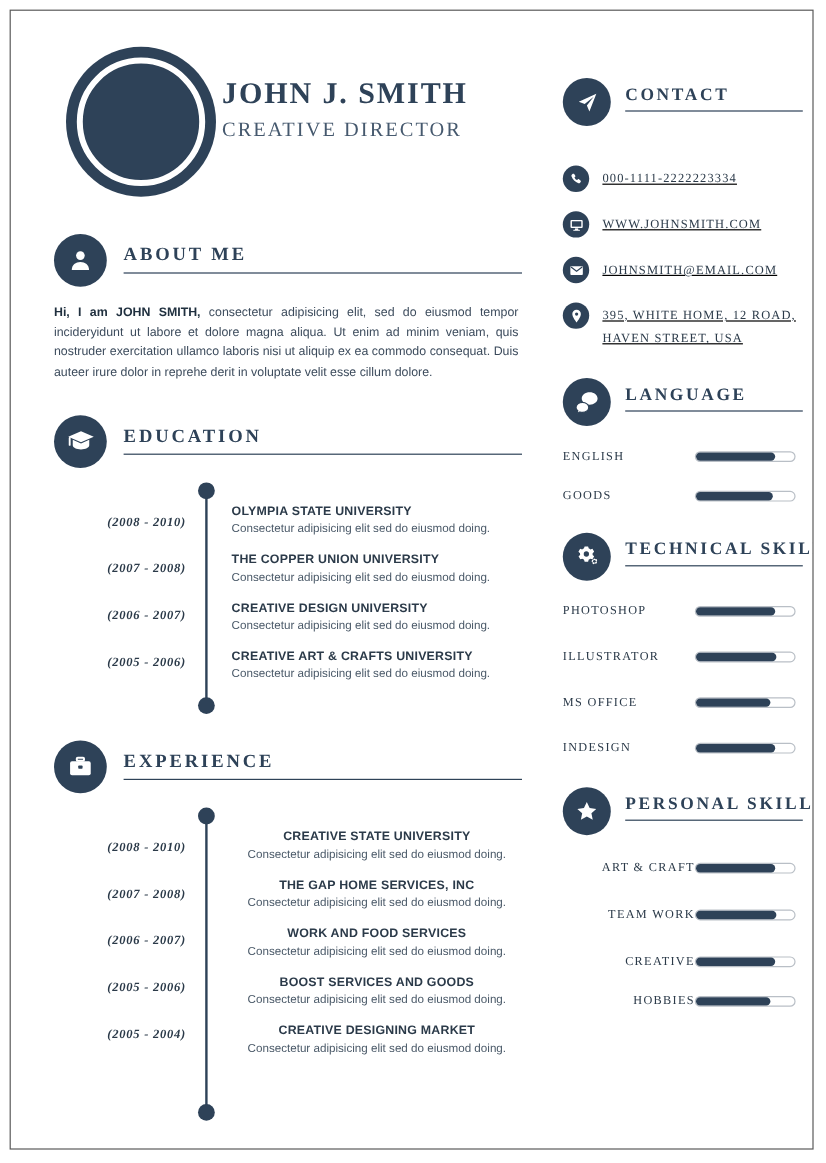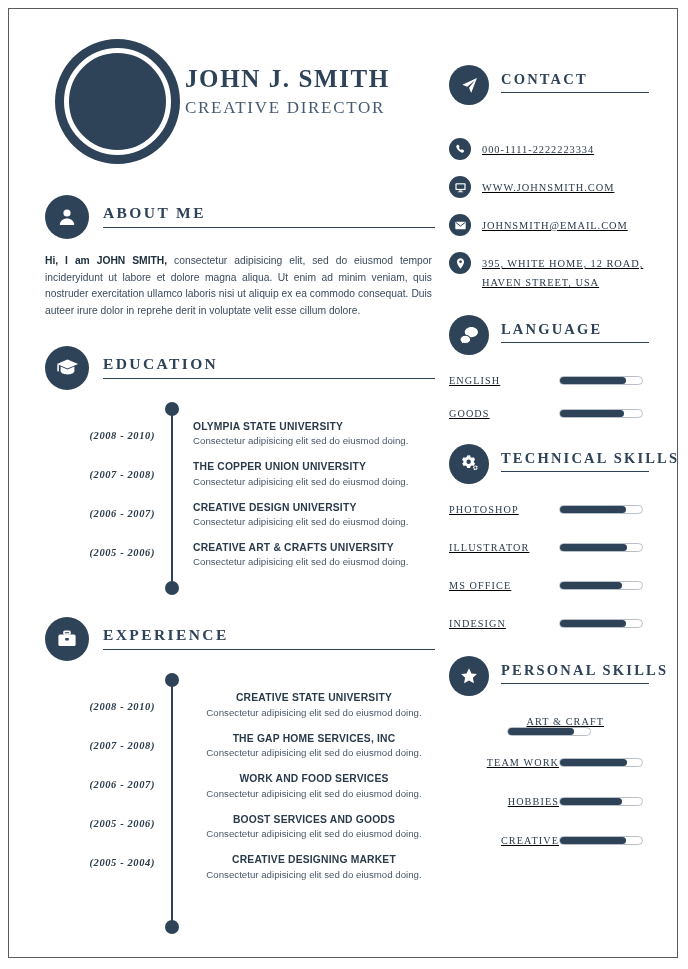--- a/index.html
+++ b/index.html
@@ -223,21 +223,21 @@
   .tl-item-desc {
     font-size: 9.7px;
     color: #4a5968;
     line-height: 1.45;
     margin-top: 1px;
   }
 
   
   .right-col {
     position: absolute;
-    left: 440px;
+    left: 460px;
     top: 56px;
     width: 200px;
   }
   .right-sec-block { position: relative; }
 
   .contact-list { margin-top: 28px; text-decoration: underline; }
   .contact-row {
     display: flex;
     align-items: flex-start;
     margin-bottom: 15px;
@@ -256,21 +256,20 @@
     line-height: 1.85;
     padding-top: 3px;
   }
 
   .skill-list { margin-top: 14px; }
   .skill-row {
     display: flex;
     align-items: center;
     margin-bottom: 17px;
     height: 16px;
-    text-decoration: underline;
   }
   .skill-label {
     font-family: "Liberation Serif", serif;
     font-size: 10.2px;
     letter-spacing: 1.1px;
     color: #2b3a49;
     width: 110px;
     flex: none;
     line-height: 1.15;
     max-height: 13px;
@@ -545,43 +544,43 @@
       <div class="sec-head right-sec">
         <div class="badge">
           <svg width="22" height="22" viewBox="0 0 24 24" fill="#ffffff">
             <path d="M12 3.6l2.6 5.6 6 .7-4.4 4 1.2 5.9-5.4-3-5.4 3 1.2-5.9-4.4-4 6-.7z"></path>
           </svg>
         </div>
         <div class="sec-title">PERSONAL SKILLS</div>
         <div class="sec-rule"></div>
       </div>
       <div class="skill-list" style="margin-top:16px;">
-        <div class="skill-row" style="margin-bottom:23px;flex-direction:column;">
+        <div class="skill-row" style="margin-bottom:23px;">
           <div class="skill-label">ART &amp; CRAFT</div>
           <div class="skill-bar">
             <div class="skill-fill" style="width: 80%;"></div>
           </div>
         </div>
         <div class="skill-row" style="margin-bottom:23px;">
           <div class="skill-label">TEAM WORK</div>
           <div class="skill-bar">
             <div class="skill-fill" style="width: 82%;"></div>
           </div>
         </div>
+        <div class="skill-row">
+          <div class="skill-label">CREATIVE</div>
+          <div class="skill-bar">
+            <div class="skill-fill" style="width: 80%;"></div>
+          </div>
+        </div>
         <div class="skill-row" style="margin-bottom:23px;">
           <div class="skill-label">HOBBIES</div>
           <div class="skill-bar">
             <div class="skill-fill" style="width: 76%;"></div>
           </div>
         </div>
-        <div class="skill-row">
-          <div class="skill-label">CREATIVE</div>
-          <div class="skill-bar">
-            <div class="skill-fill" style="width: 80%;"></div>
-          </div>
-        </div>
       </div>
     </div>
 
   </div>
 
 </div>
 </div>
 
 </body></html>

